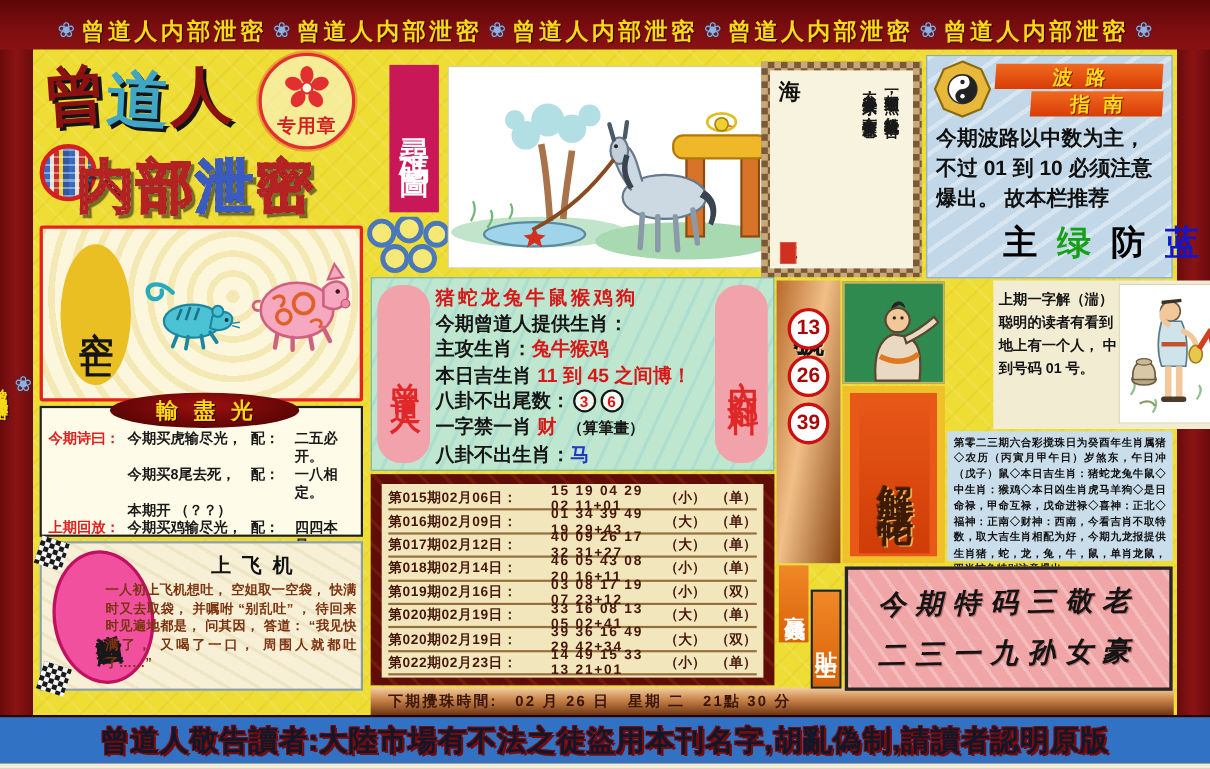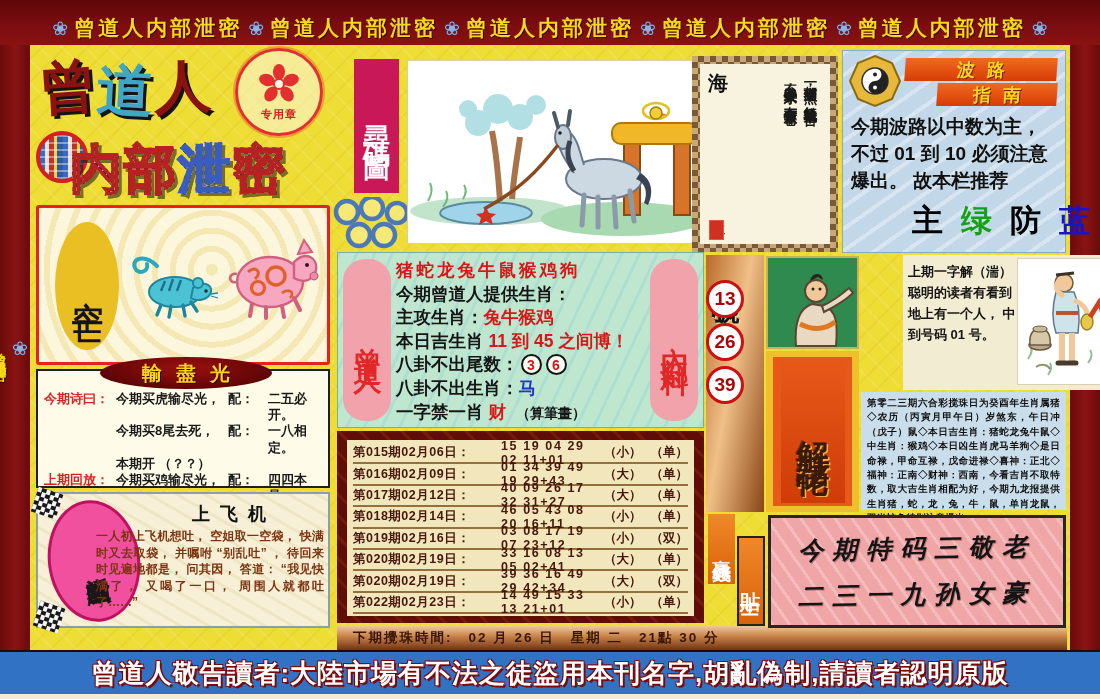--- a/index.html
+++ b/index.html
@@ -40,21 +40,21 @@
   .brand{ left:10px; top:4px; font-family:"Liberation Serif",serif; font-weight:900; }
   .brand span{ display:inline-block; font-size:57px; text-shadow:3px 3px 0 #141414; }
   .brand .c1{ color:#8c1212; transform:rotate(-4deg); }
   .brand .c2{ color:#3fa6c6; transform:rotate(3deg) translateY(4px); }
   .brand .c3{ color:#8c1212; transform:rotate(-2deg); }
   .issue{ left:66px; top:63px; color:#e81c1c; font-weight:900; font-size:27px; letter-spacing:4px;
           text-shadow:1px 1px 0 #fff8c0, 2px 2px 0 rgba(120,20,20,.35); }
   .stamp{ left:205px; top:3px; width:88px; height:88px; border:3px solid #e23030; border-radius:50%;
           background:rgba(253,248,230,.55); box-shadow:0 0 0 2px rgba(226,48,48,.35);
           display:flex; flex-direction:column; align-items:center; justify-content:center; }
-  .stamp-label{ color:#d42020; font-size:11px; font-weight:700; margin-top:2px; letter-spacing:1px; }
+  .stamp-label{ color:#d42020; font-size:17px; font-weight:700; margin-top:2px; letter-spacing:1px; }
   .emblem{ left:6px; top:86px; width:52px; height:52px; border:4px solid #d42020; border-radius:50%;
     background-image:
       repeating-linear-gradient(0deg, rgba(255,255,255,.4) 0 2px, transparent 2px 7px),
       repeating-linear-gradient(90deg,#3a6ac0 0 5px,#e8e0d0 5px 9px,#c03030 9px 14px,#f0d040 14px 17px,#305aa0 17px 23px);
   }
   .np-title{ left:40px; top:90px; white-space:nowrap; }
   .np-char{ display:inline-block; font-family:"Liberation Serif",serif; font-weight:900; font-size:52px;
             color:#b42222; text-shadow:3px 3px 0 rgba(20,20,20,.55); margin-right:2px;}
   .np-char.blue{ color:#3a5cc0; }
   @supports (-webkit-background-clip: text) {
@@ -163,21 +163,21 @@
   .bagua{ position:absolute; left:5px; top:3px; }
   .bolu-body{ position:absolute; left:8px; top:62px; width:208px;
     font-size:19px; font-weight:900; color:#101010; line-height:27px; }
   .bolu-reco{ position:absolute; left:0; bottom:10px; width:100%; text-align:center;
     font-weight:700; font-size:31px; letter-spacing:2px;margin-left:48px; }
   .bolu-reco .gap{ display:inline-block; width:16px; }
   .green-t{ color:#15a015; } .blue2-t{ color:#1515cc; }
   
   .cold{ left:676px; top:210px; width:58px; height:257px;
     background:linear-gradient(100deg,#b86a2a 0%, #f0c088 45%, #8a4515 100%);
-    display:flex; flex-direction:column; align-items:flex-start; }
+    display:flex; flex-direction:column; align-items:center; }
   .cold-label{ writing-mode:vertical-rl; text-orientation:upright; color:#141414; font-weight:900;
     font-size:29px; letter-spacing:4px; margin-top:4px; text-shadow:1px 1px 0 #f5d8a8; }
   .cold-num{ width:38px; height:38px; background:#fff; border:3px solid #cc1010; border-radius:50%;
     color:#a80808; font-weight:900; font-size:19px; display:flex; align-items:center; justify-content:center;
     margin-top:5px; }
   
   .greenman{ left:736px; top:211px; width:93px; height:93px; background:#2e8a4e; border:2px solid #c8b060; }
   .scroll{ left:736px; top:306px; width:93px; height:161px; background:linear-gradient(90deg,#f0c02a 0 7px, #e85818 7px calc(100% - 7px), #f0c02a calc(100% - 7px));
     border-top:6px solid #f0c02a; border-bottom:6px solid #f0c02a; display:flex; align-items:center; justify-content:center; }
   .scroll-inner{ width:64px; height:142px; background:linear-gradient(180deg,#e85818,#cf3c08);
@@ -203,21 +203,21 @@
   .wt-main{ position:absolute; left:62px; top:3px; width:298px; height:113px; background:#f0a6a6; border:3px solid #262626;
     background-image:repeating-linear-gradient(55deg, rgba(255,255,255,.25) 0 3px, transparent 3px 14px);
     display:flex; flex-direction:column; align-items:center; justify-content:center; }
   .wt-line{ font-family:"Liberation Serif",serif; font-style:italic; font-weight:900; font-size:25px;
     color:#141414; letter-spacing:9px; line-height:46px; white-space:nowrap; transform:rotate(-1deg);
     text-shadow:1px 1px 0 rgba(90,20,20,.35); }
   
   .footer-band{ position:absolute; left:0; top:650px; width:1100px; height:49px; background:#2a0404; }
   .footer-banner{ position:absolute; left:0; top:2px; width:1100px; height:42px; background:#3272c4;
     display:flex; align-items:center; justify-content:center; }
-  .footer-banner span{ color:#ffffff; font-weight:900; font-size:26px; letter-spacing:1px; white-space:nowrap;
+  .footer-banner span{ color:#0f172a; font-weight:900; font-size:26px; letter-spacing:1px; white-space:nowrap;
     text-shadow:2px 2px 0 #7a0a0a, -1px -1px 0 #7a0a0a, 1px -1px 0 #7a0a0a, -1px 1px 0 #7a0a0a; }
   .footer-cream{ position:absolute; left:0; top:44px; width:1100px; height:5px; background:#f2ecd6; }
 </style>
 </head>
 <body>
 
 <div id="app">
 
   <div class="border-top">
     <div class="badge-run">
@@ -392,22 +392,22 @@
 
     <div class="abs nbl">
       <div class="nbl-side nbl-left">曾道人</div>
       <div class="nbl-side nbl-right">內部料</div>
       <div class="nbl-center">
         <div class="nbl-line"><span class="red" style="letter-spacing:3px;">猪蛇龙兔牛鼠猴鸡狗</span></div>
         <div class="nbl-line"><span>今期曾道人提供生肖：</span></div>
         <div class="nbl-line"><span>主攻生肖：</span><span class="red">兔牛猴鸡</span></div>
         <div class="nbl-line"><span>本日吉生肖</span> <span class="red">11 到 45 之间博！</span></div>
         <div class="nbl-line"><span>八卦不出尾数：</span><span class="circ">3</span><span class="circ">6</span></div>
+        <div class="nbl-line"><span>一字禁一肖</span> <span class="red">财</span><span class="nbl-note">（算筆畫）</span></div>
         <div class="nbl-line"><span>八卦不出生肖：</span><span class="blue-t">马</span></div>
-        <div class="nbl-line"><span>一字禁一肖</span> <span class="red">财</span><span class="nbl-note">（算筆畫）</span></div>
       </div>
     </div>
 
     <div class="abs records">
       <div class="rec-inner">
         <div class="rec-row">
             <span class="rec-issue">第015期02月06日：</span>
             <span class="rec-nums">15 19 04 29 02 11+01</span>
             <span class="rec-size">（小）</span>
             <span class="rec-parity">（单）</span>

